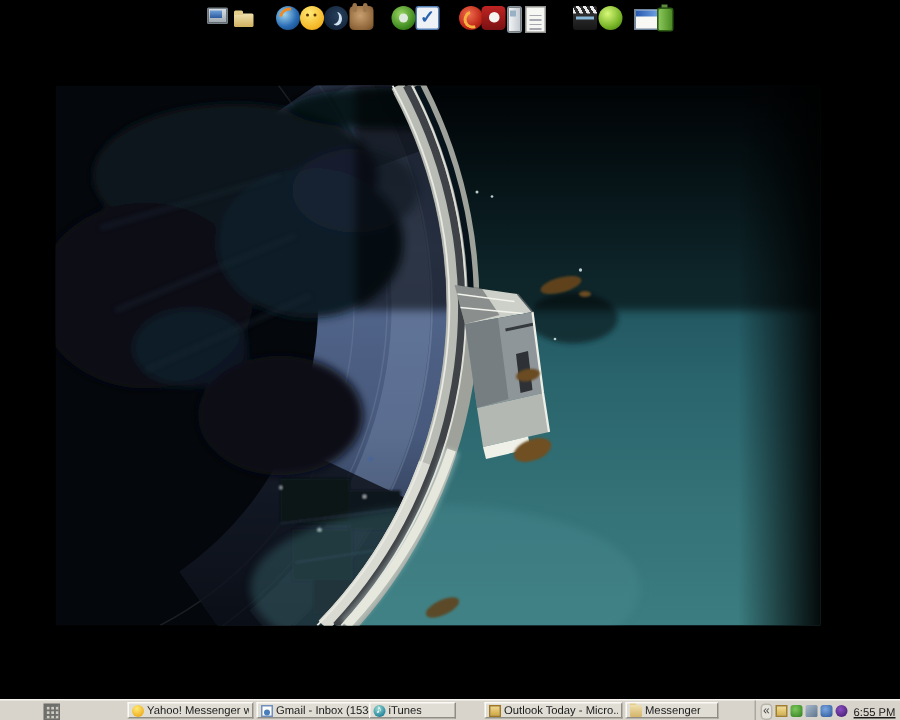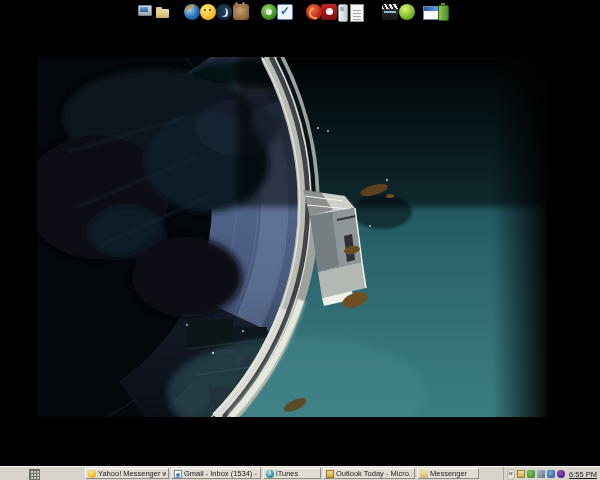--- a/index.html
+++ b/index.html
@@ -230,21 +230,21 @@
     <span class="tb-grid"></span>
 
     <div class="tb-btn" style="left:85px;width:84px">
       <span class="ti ti-yahoo"></span>
       <span class="lbl">Yahoo! Messenger wit...</span>
     </div>
     <div class="tb-btn" style="left:171px;width:90px">
       <span class="ti ti-gmail"></span>
       <span class="lbl">Gmail - Inbox (1534) - ...</span>
     </div>
-    <div class="tb-btn" style="left:263px;width:58px">
+    <div class="tb-btn" style="left:246px;width:58px">
       <span class="ti ti-itunes"></span>
       <span class="lbl">iTunes</span>
     </div>
     <div class="tb-btn" style="left:323px;width:92px">
       <span class="ti ti-outlook"></span>
       <span class="lbl">Outlook Today - Micro...</span>
     </div>
     <div class="tb-btn" style="left:417px;width:62px">
       <span class="ti ti-folder"></span>
       <span class="lbl">Messenger</span>

